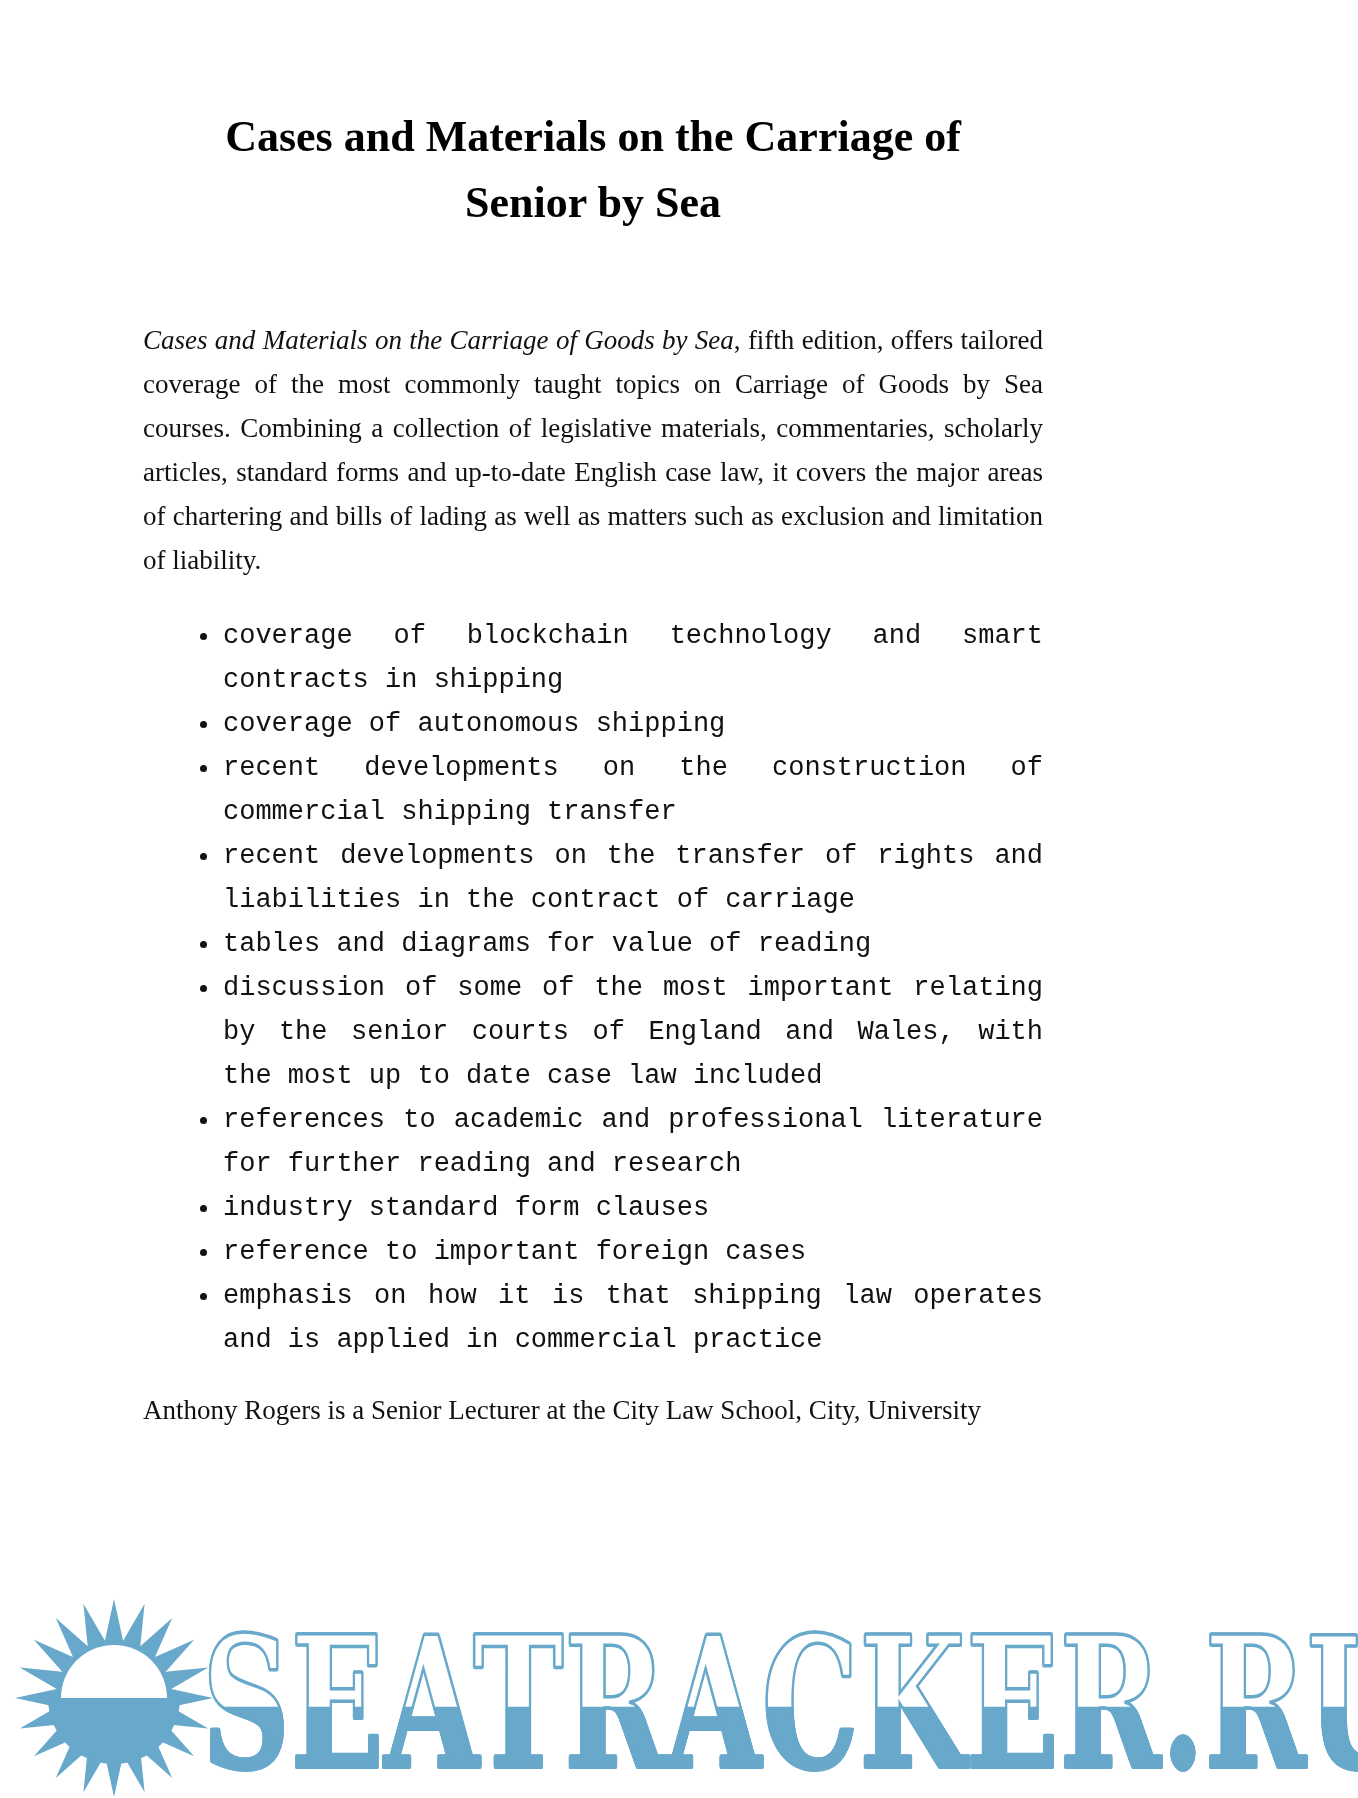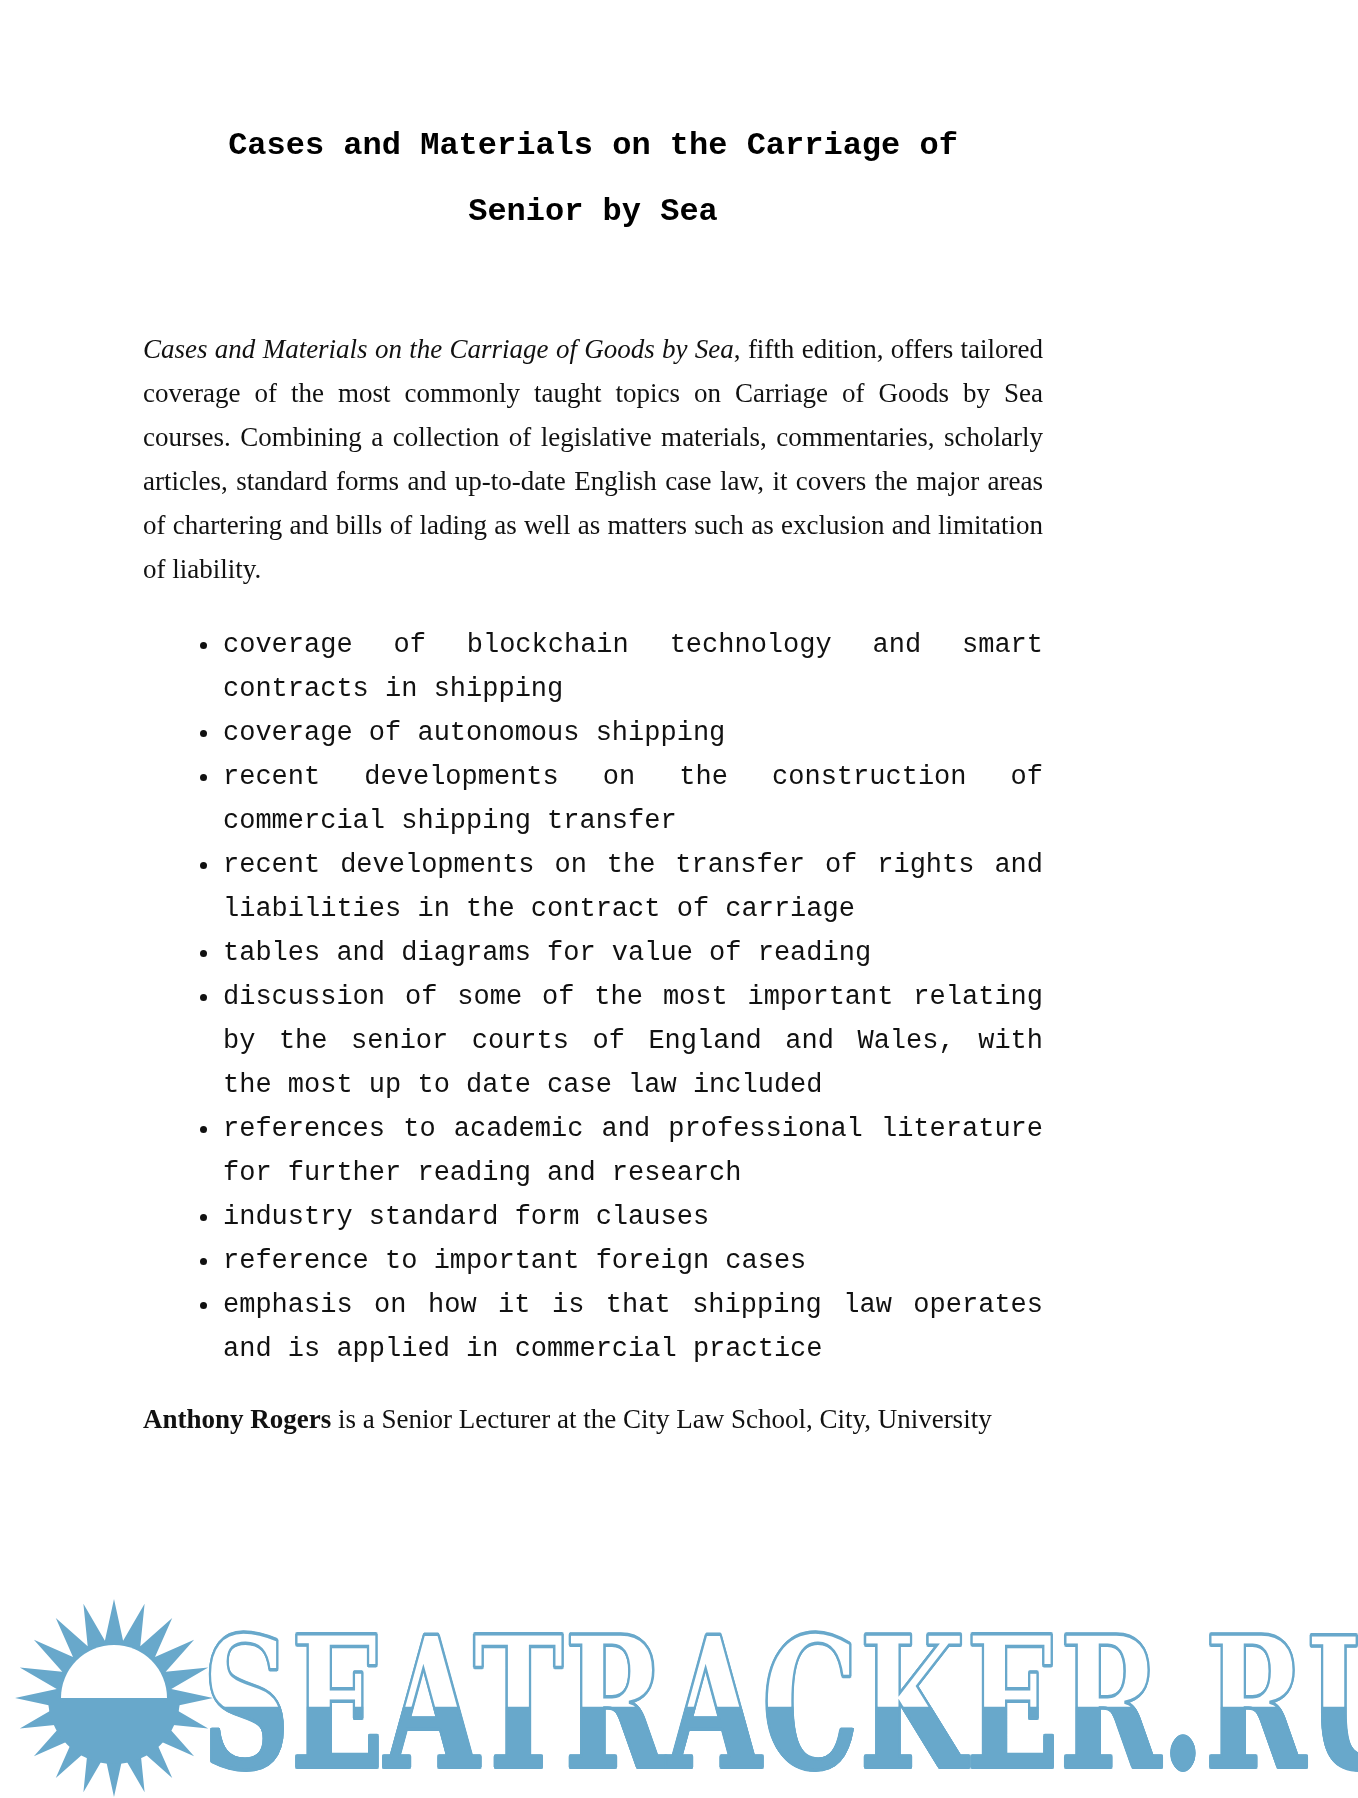--- a/index.html
+++ b/index.html
@@ -11,38 +11,37 @@
     overflow:hidden;
     font-family:"Liberation Serif", serif;
     color:#111111;
   }
   .content{
     width:900px;
     margin-left:143px;
     padding-top:96px;
   }
   h1.book-title{
-    font-size:32px;
+    font-size:44px;
     font-weight:700;
     line-height:66px;
     text-align:center;
-    margin:17px 0 82px 0;
+    margin:8px 0 82px 0;
     color:#000000;
-    font-family:Liberation Mono, monospace;
   }
   h1.book-title span{display:block;}
   p.body-par{
     font-size:27px;
     line-height:44px;
     text-align:justify;
     margin:22px 0;
   }
   p.lead-par{margin-top:0;}
   .italic{font-style:italic;}
-  .bold{font-weight:700;}
+  .bold{font-weight:400;}
   ul.bullets{
     margin:32px 0 26px 0;
     padding-left:78px;
     list-style:disc outside;
   }
   ul.bullets li{
     font-size:27px;
     line-height:44px;
     text-align:justify;
     padding-left:2px;

